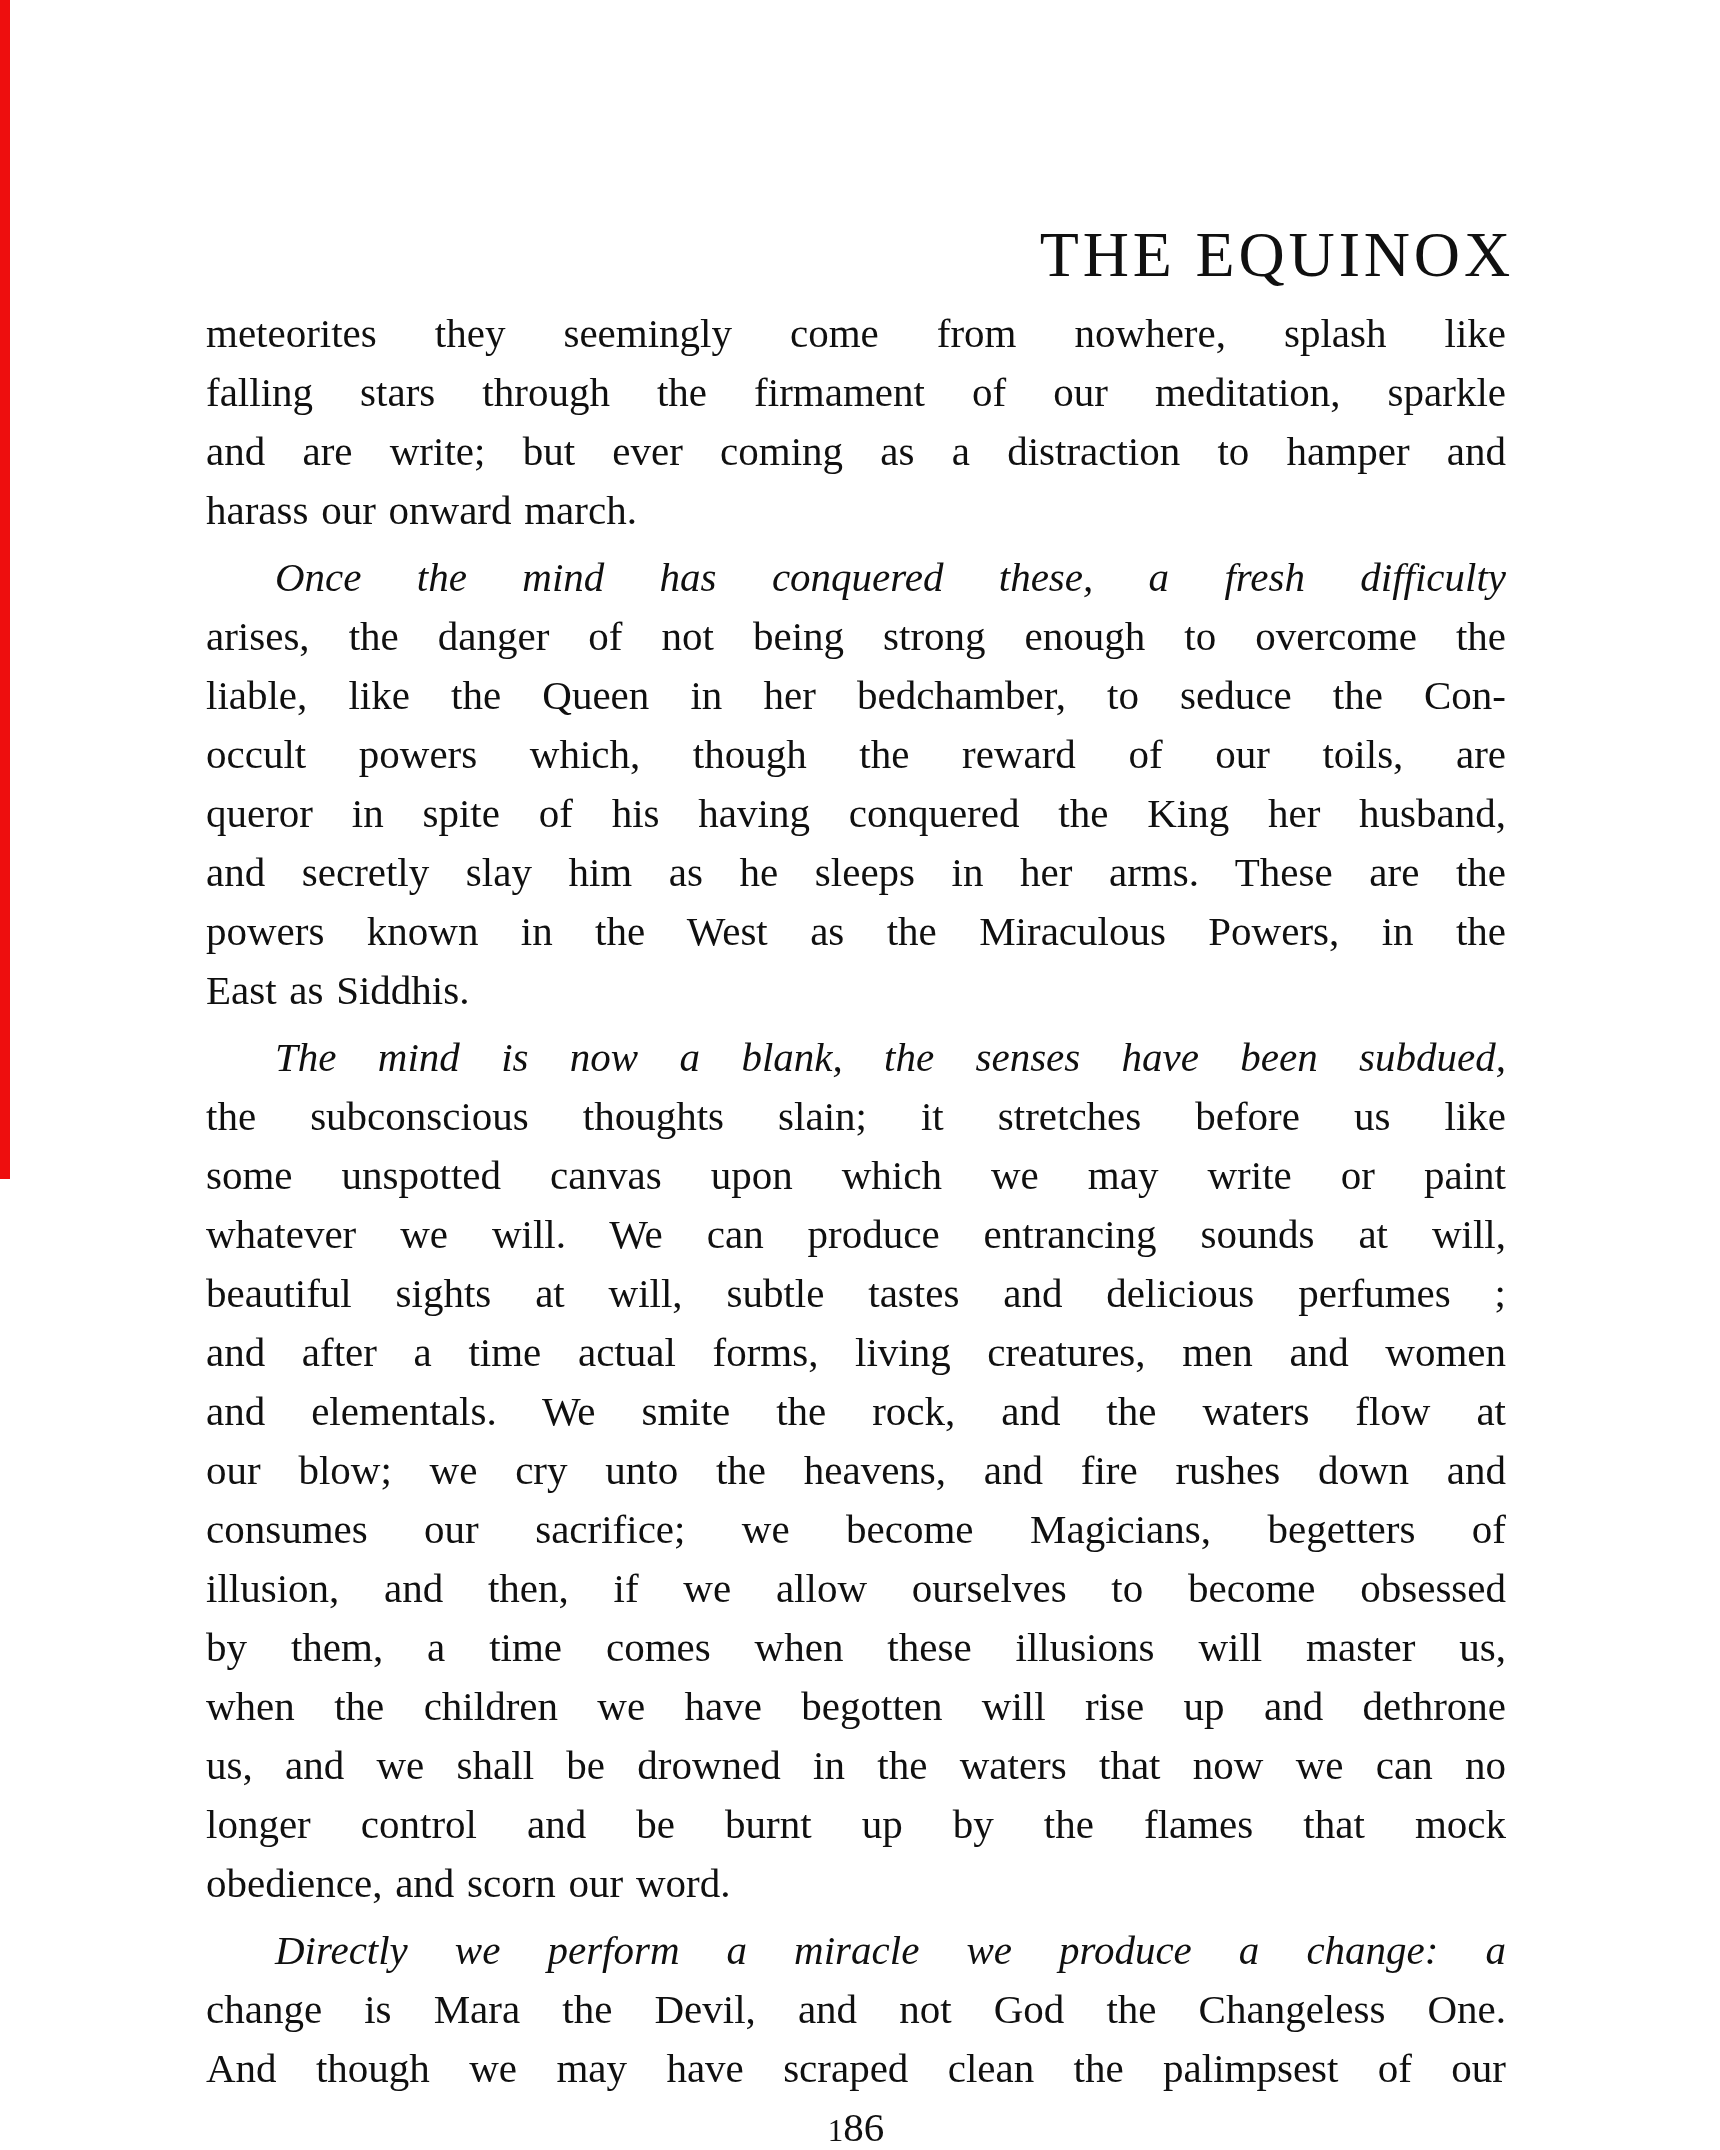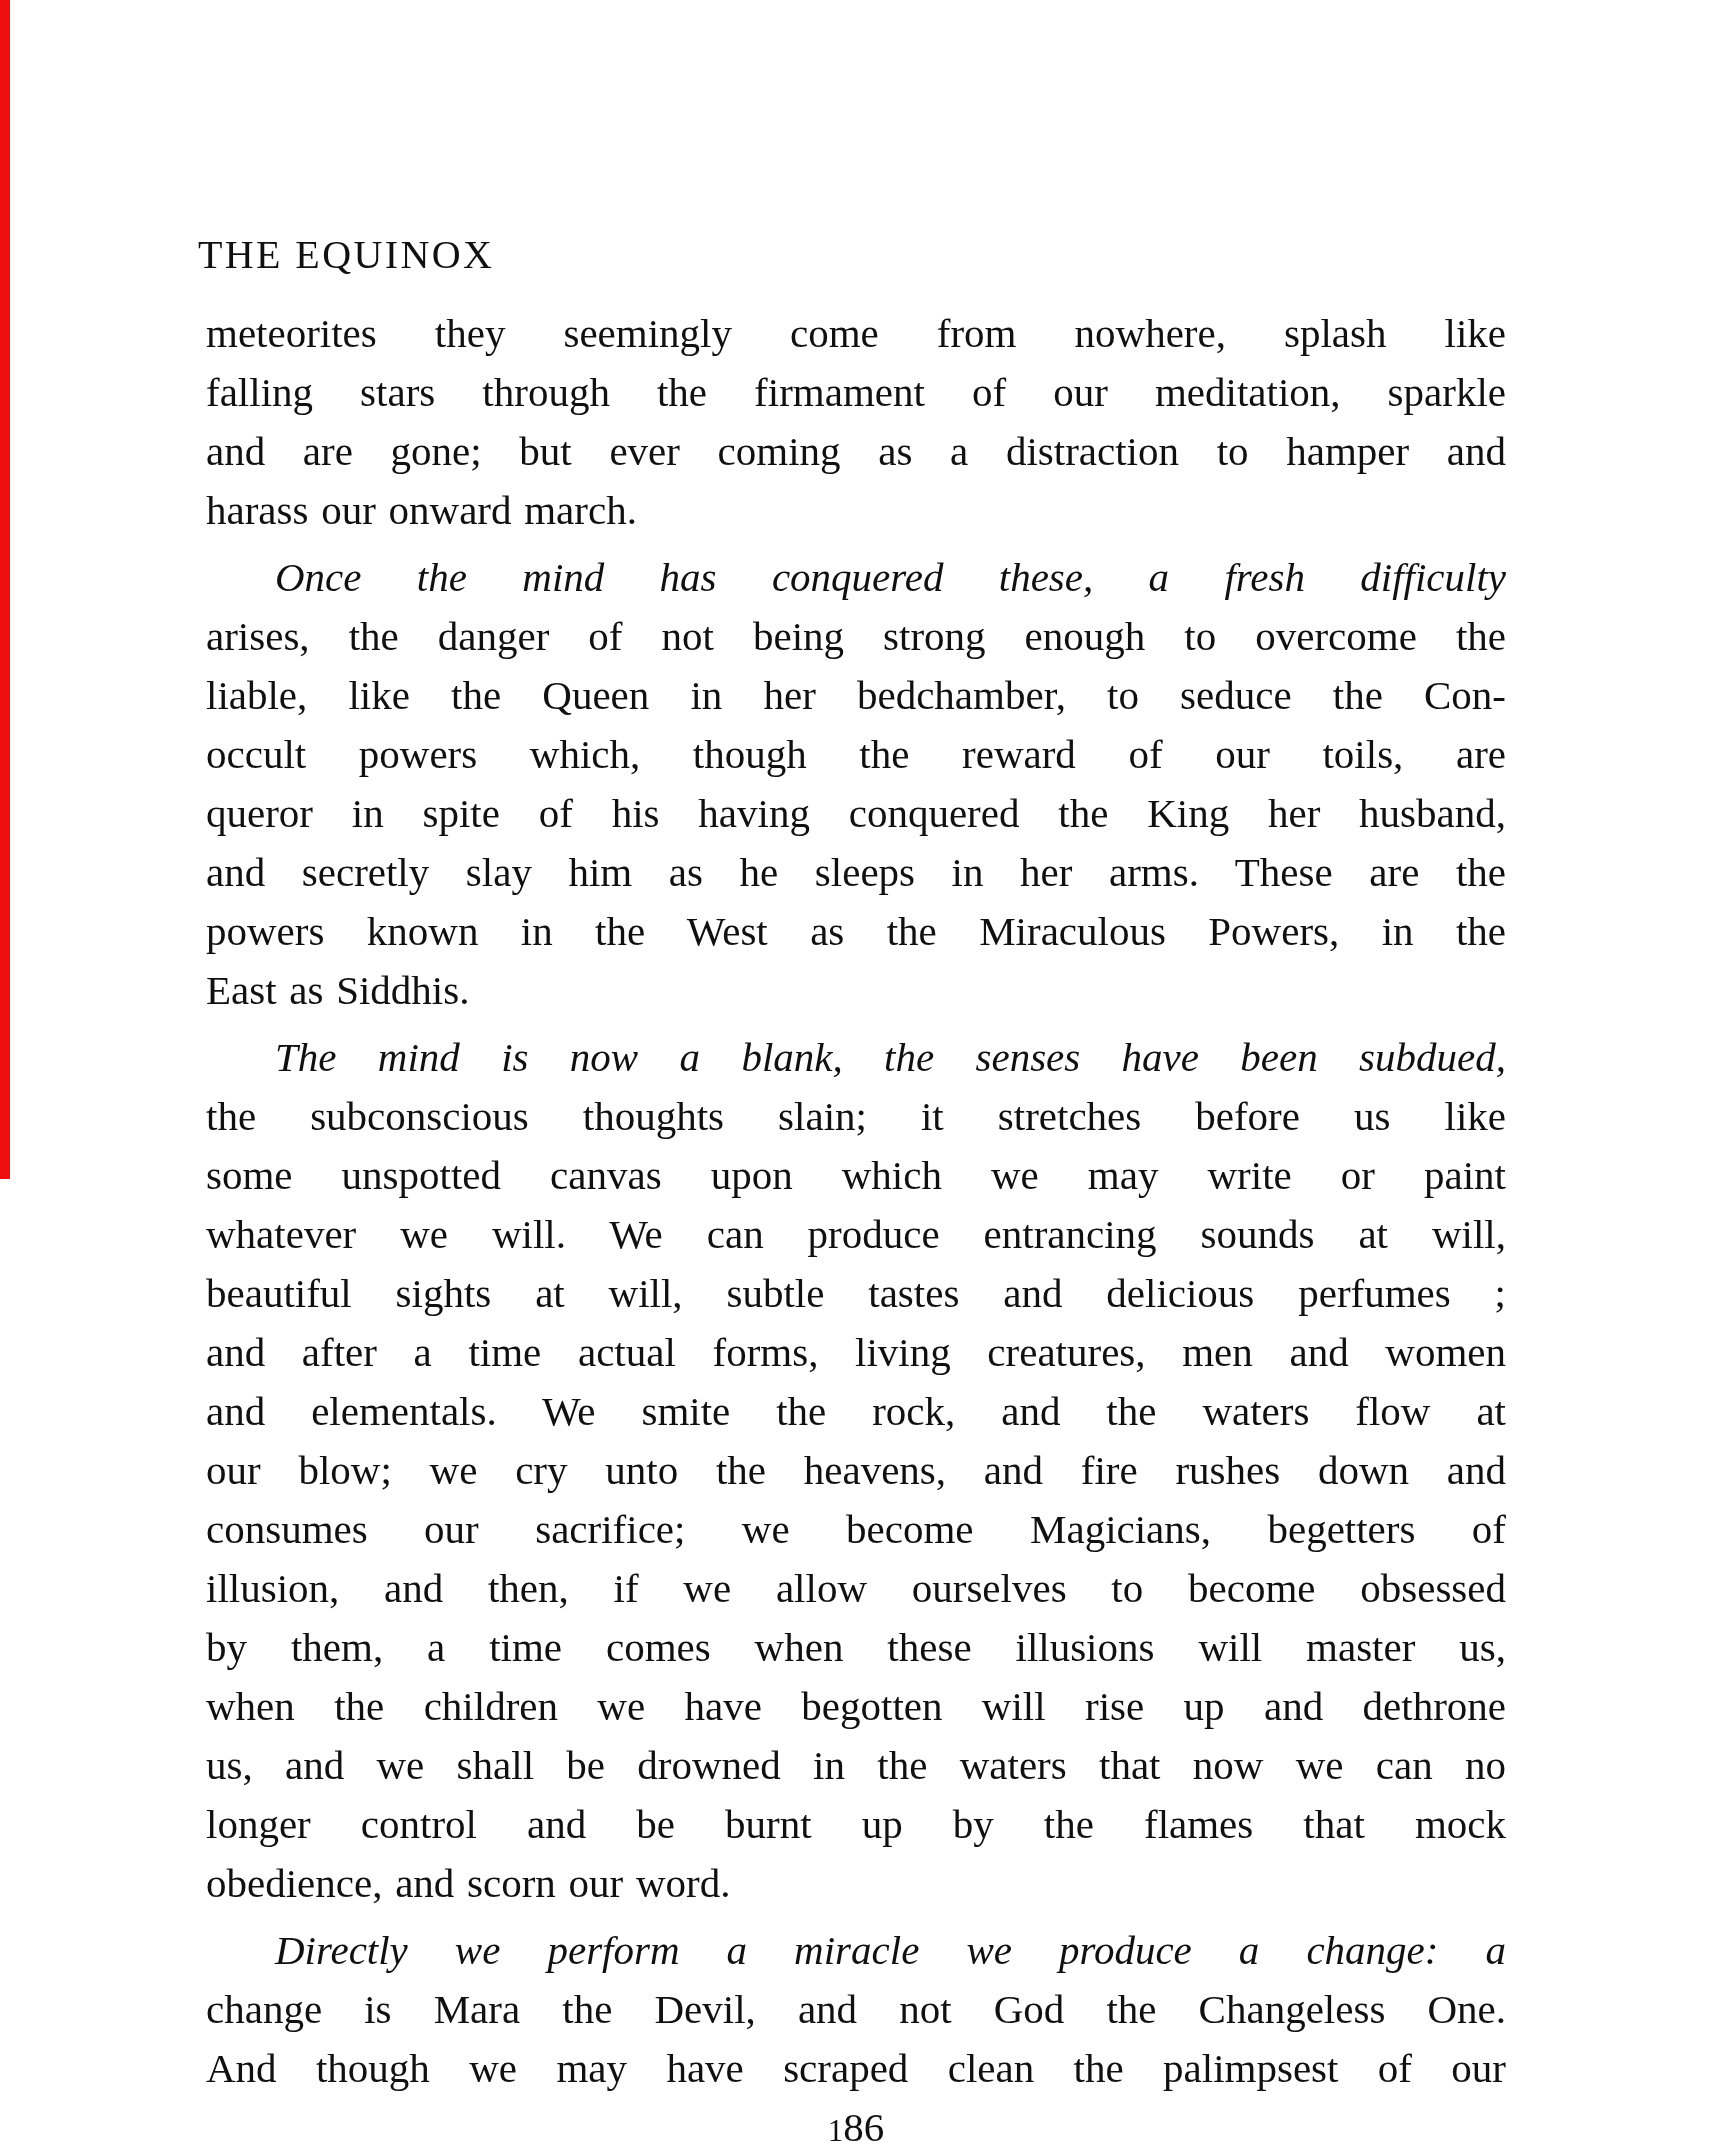--- a/index.html
+++ b/index.html
@@ -11,24 +11,24 @@
     color: #101010;
     overflow: hidden;
   }
   .edge-mark { position: absolute; }
   .edge-left   { left: 0; top: 0; width: 9.5px; height: 1179px; }
   .content {
     position: absolute;
     left: 198px; top: 231px; width: 1316px;
   }
   .running-head {
-    font-size: 40px;
+    font-size: 64px;
     line-height: 48px;
     letter-spacing: 0.06em;
-    text-align: left;
+    text-align: right;
     white-space: nowrap;
     margin: 0 0 25px 0;
   }
   .para { margin: 8px; }
   .line {
     font-size: 41px;
     line-height: 59px;
     text-align: justify;
     word-spacing: 0.06em;
   }
@@ -48,21 +48,21 @@
 
 <div class="edge-mark edge-left" style="background: rgb(238, 14, 14);"></div>
 
 <div class="content">
   <div class="running-head">THE EQUINOX</div>
 
   <div id="paragraphs">
       <div class="para">
         <div class="line j">meteorites they seemingly come from nowhere, splash like</div>
         <div class="line j">falling stars through the firmament of our meditation, sparkle</div>
-        <div class="line j">and are gone; but ever coming as a distraction to hamper and</div>
+        <div class="line j">and are write; but ever coming as a distraction to hamper and</div>
         <div class="line">harass our onward march.</div>
       </div>
       <div class="para">
         <div class="line j indent">Once the mind has conquered these, a fresh difficulty</div>
         <div class="line j">arises, the danger of not being strong enough to overcome the</div>
         <div class="line j">liable, like the Queen in her bedchamber, to seduce the Con-</div>
         <div class="line j">occult powers which, though the reward of our toils, are</div>
         <div class="line j">queror in spite of his having conquered the King her husband,</div>
         <div class="line j">and secretly slay him as he sleeps in her arms.  These are the</div>
         <div class="line j">powers known in the West as the Miraculous Powers, in the</div>

